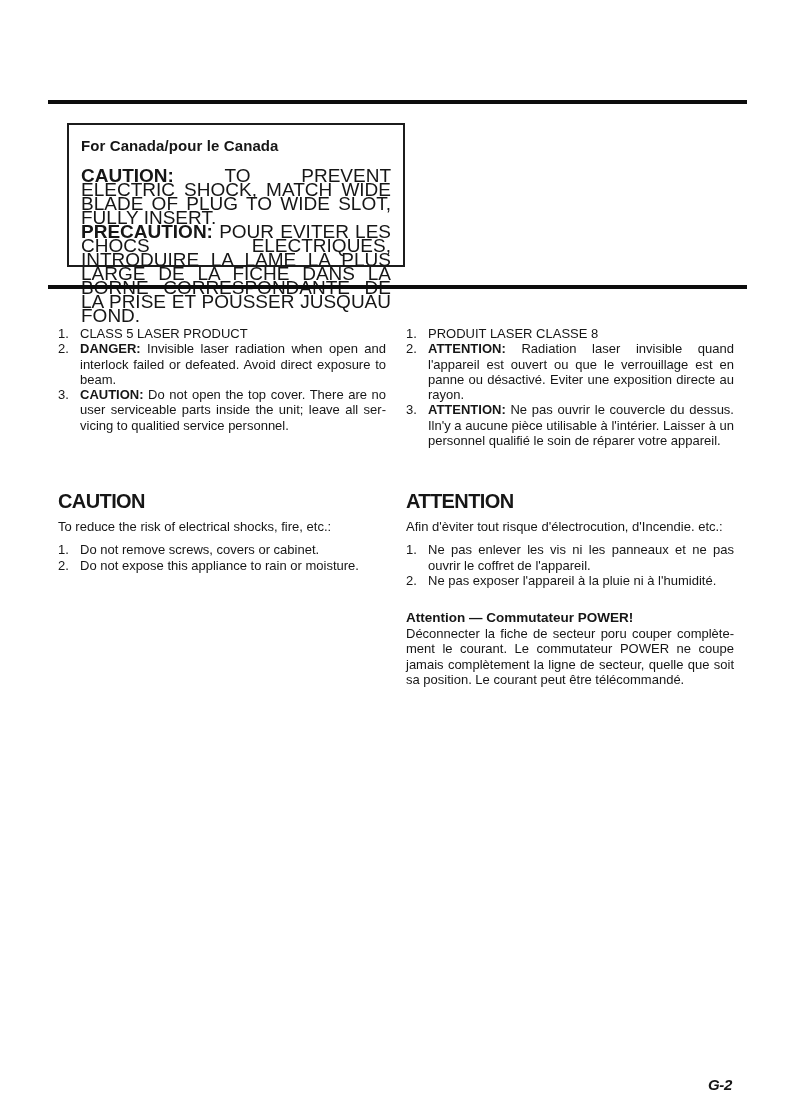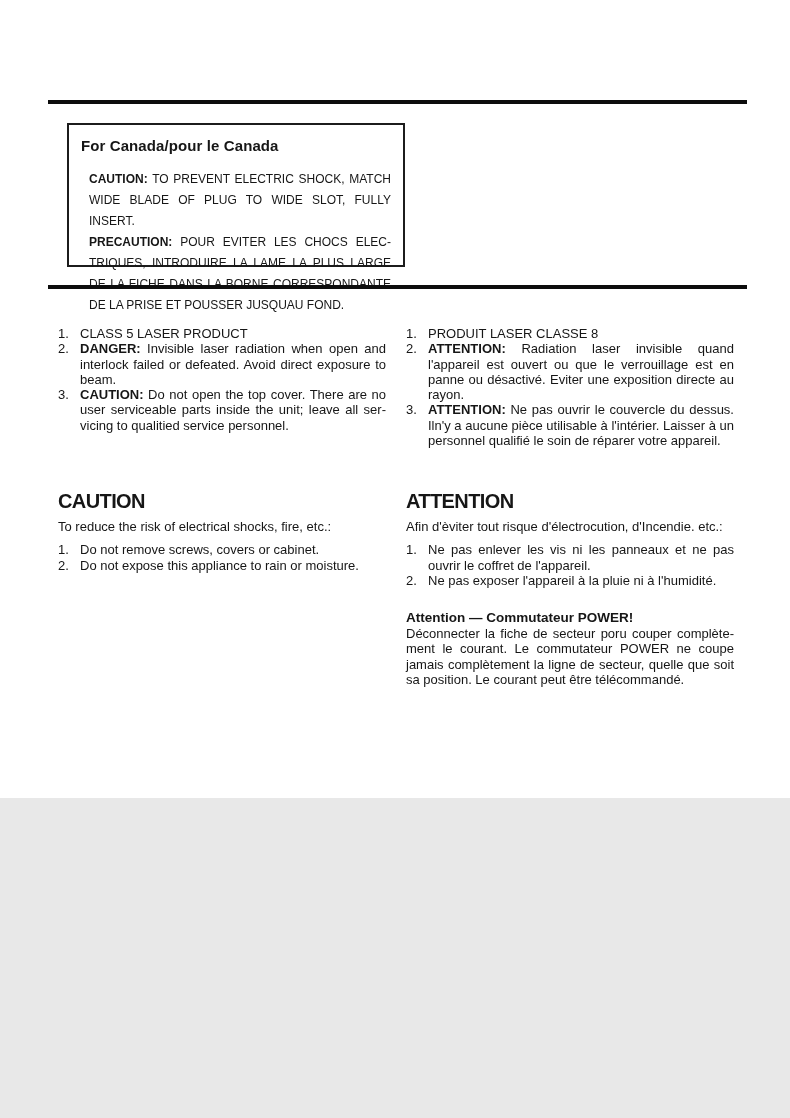--- a/index.html
+++ b/index.html
@@ -1,19 +1,19 @@
 <!DOCTYPE html>
 <html><head>
 <meta charset="utf-8">
 <style>
   html, body { margin: 0; padding: 0; background: #e8e8e8; }
   .page {
     position: relative;
     width: 790px;
-    height: 798px;
+    height: 1118px;
     margin: 0 auto;
     background: #ffffff;
     font-family: "Liberation Sans", "DejaVu Sans", sans-serif;
     color: #161616;
     overflow: hidden;
   }
   .rule {
     position: absolute;
     left: 48px;
     width: 699px;
@@ -33,24 +33,23 @@
     border: 2px solid #1c1c1c;
     padding: 12px 12px 6px 12px;
   }
   .box-title {
     font-size: 15px;
     font-weight: bold;
     margin-bottom: 15px;
     letter-spacing: 0.1px;
   }
   .box-para {
-    font-size: 12px;
-    line-height: 21px;
+    font-size: 19px;
+    line-height: 14px;
     text-align: justify;
-    margin-left: 8px;
   }
   b { font-weight: bold; }
 
   .col-en { left: 58px;  width: 328px; }
   .col-fr { left: 406px; width: 328px; }
   .section { position: absolute; }
 
   .laser { top: 326px; }
   .safety { top: 490px; }
   .power { top: 610px; }

